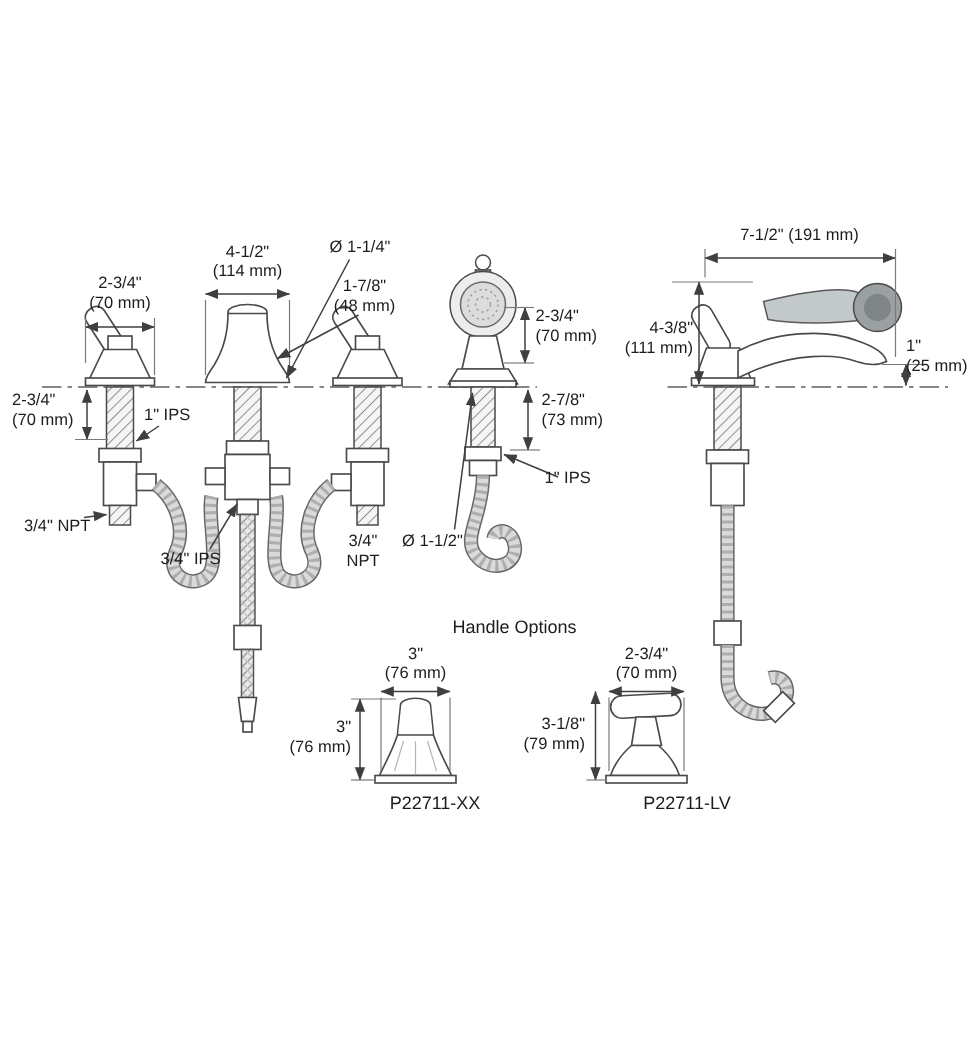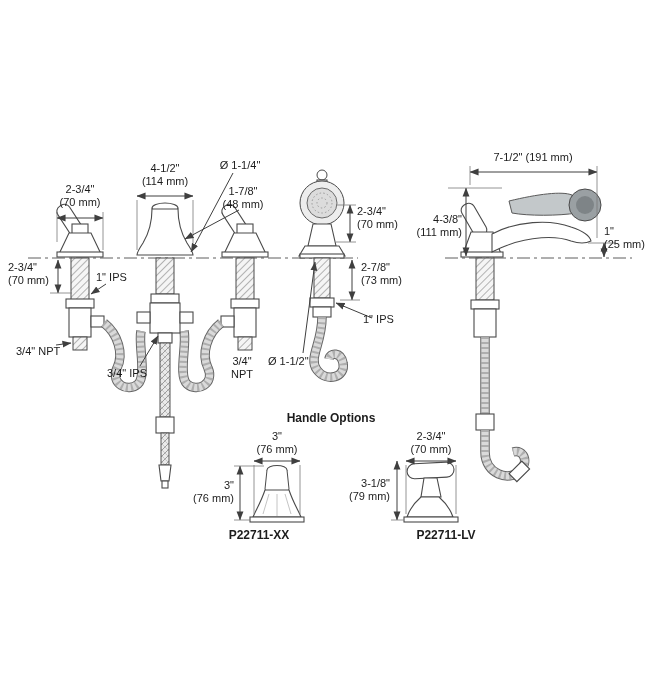--- a/index.html
+++ b/index.html
@@ -14,21 +14,21 @@
   .cl{stroke:#5f5f5f;stroke-width:1;stroke-dasharray:13 4 3 4;}
   .ext{stroke:#7a7a7a;stroke-width:0.8;}
   .dim{stroke:#3f3f3f;stroke-width:1;fill:none;}
   .hO{fill:none;stroke:#666;stroke-width:9.5;}
   .hA{fill:none;stroke:#dadada;stroke-width:7.5;}
   .hB{fill:none;stroke:#8b8b8b;stroke-width:7.5;stroke-dasharray:2 3;opacity:.55;}
   
   .lbl{position:absolute;font-size:11px;line-height:1.2;color:#1c1c1c;white-space:pre-line;}
   .c{transform:translateX(-50%);text-align:center;}
   .r{text-align:right;}
-  .b{font-weight:bold;font-size:12px;}
+  .b{font-weight:normal;font-size:12px;margin-left:12px;}
 </style>
 </head>
 <body>
 
 <div class="stage">
 
   <svg width="645" height="700" viewBox="0 0 645 700" xmlns="http://www.w3.org/2000/svg">
     <defs>
       <pattern id="hatch" width="5" height="5" patternUnits="userSpaceOnUse" patternTransform="rotate(45)">
         <rect width="5" height="5" fill="#f5f5f5"></rect>
@@ -251,21 +251,21 @@
 (73 mm)</div>
   <div class="lbl" style="left:363px;top:313px;">1" IPS</div>
   <div class="lbl" style="left:268px;top:355px;">Ø 1-1/2"</div>
 
   <div class="lbl c b" style="left:331px;top:411px;">Handle Options</div>
 
   <div class="lbl c" style="left:277px;top:430px;">3"
 (76 mm)</div>
   <div class="lbl r" style="left:182px;top:479px;width:52px;">3"
 (76 mm)</div>
-  <div class="lbl c b" style="left:259px;top:528px;text-align:center;">P22711-XX</div>
+  <div class="lbl c b" style="left:278px;top:528px;text-align:center;">P22711-XX</div>
 
   <div class="lbl c" style="left:431px;top:430px;">2-3/4"
 (70 mm)</div>
   <div class="lbl r" style="left:336px;top:477px;width:54px;">3-1/8"
 (79 mm)</div>
   <div class="lbl c b" style="left:446px;top:528px;">P22711-LV</div>
 
 </div>
 
 </body></html>

